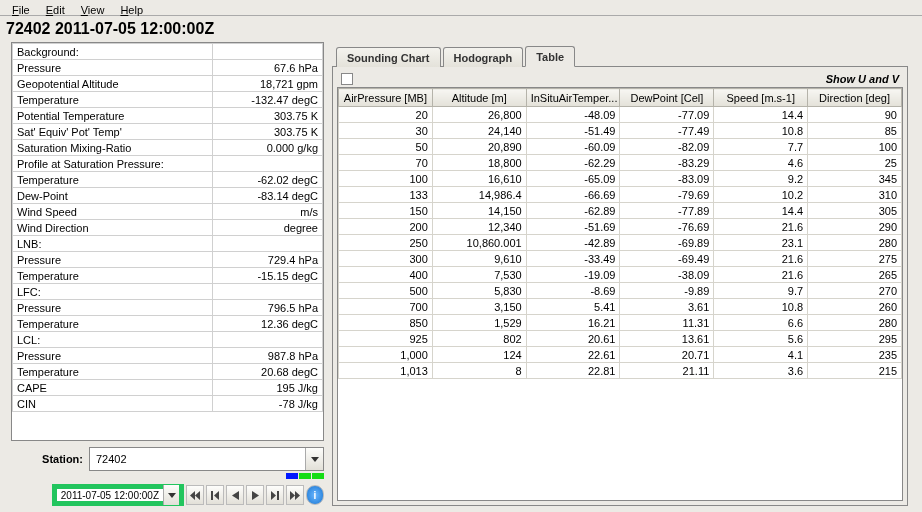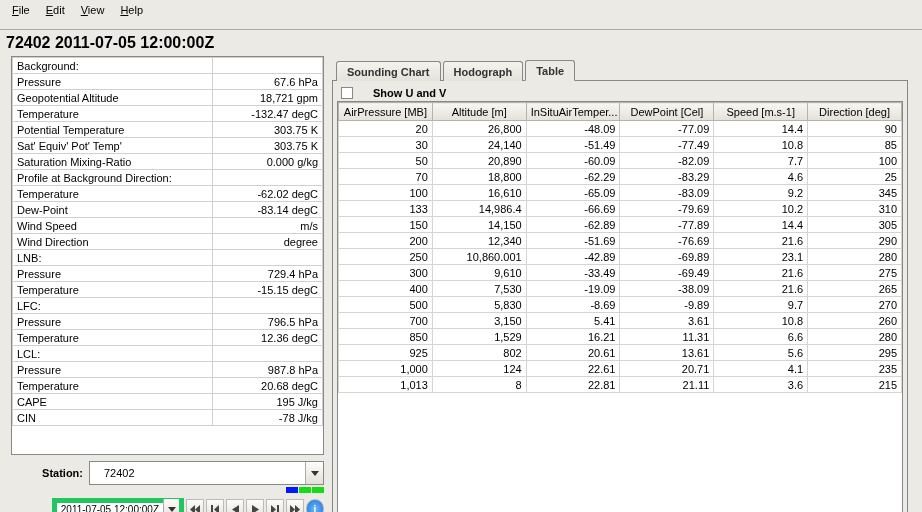--- a/index.html
+++ b/index.html
@@ -6,21 +6,21 @@
 body {
   font-family: Tahoma, Verdana, sans-serif;
   font-size: 11px;
   background: #eceae5;
   width: 922px;
   height: 512px;
   overflow: hidden;
   color: #000;
 }
 .menubar {
-  height: 30px;
+  height: 16px;
   display: flex;
   padding: 2px 4px;
   border-bottom: 1px solid #aaa;
 }
 .menubar span { padding: 2px 8px; cursor: default; }
 .menubar span u { text-decoration: underline; }
 .title {
   font-weight: bold;
   font-size: 16px;
   padding: 4px 6px 2px 6px;
@@ -59,21 +59,21 @@
 }
 .station-row label { font-weight: bold; }
 .combo {
   flex: 0 0 235px;
   height: 24px;
   display: flex;
   align-items: center;
   background: #fff;
   border: 1px solid #888;
 }
-.combo span { flex: 1; padding: 0 14px; }
+.combo span { flex: 1; padding: 0 6px; }
 .combo .arrow {
   width: 18px; height: 22px;
   background: linear-gradient(#fdfdfb,#e2e0d8);
   border-left: 1px solid #aaa;
   display: flex; align-items: center; justify-content: center;
 }
 .controls-row {
   display: flex;
   align-items: center;
   gap: 2px;
@@ -127,24 +127,25 @@
   flex: 1;
   border: 1px solid #888;
   margin: 0 6px 0 2px;
   background: #eceae5;
   display: flex;
   flex-direction: column;
   padding: 4px;
 }
 .panel-top {
   display: flex;
-  justify-content: flex-start;
+  justify-content: space-between;
   align-items: center;
-  gap: 20px;
+  gap: 11px;
   padding: 2px 4px;
+  font-style: italic;
 }
 .chk { width: 12px; height: 12px; border: 1px solid #888; background: #fff; }
 .datagrid {
   flex: 1;
   background: #fff;
   border: 1px solid #888;
   overflow: hidden;
 }
 .datagrid table { width: 100%; border-collapse: collapse; font-size: 11px; table-layout: fixed; }
 .datagrid th {
@@ -204,21 +205,21 @@
             </tr>
             <tr class="child">
               <td class="name">Sat' Equiv' Pot' Temp'</td>
               <td class="val">303.75 K</td>
             </tr>
             <tr class="child">
               <td class="name">Saturation Mixing-Ratio</td>
               <td class="val">0.000 g/kg</td>
             </tr>
             <tr class="section">
-              <td class="name">Profile at Background Direction:</td>
+              <td class="name">Profile at Saturation Pressure:</td>
               <td class="val"></td>
             </tr>
             <tr class="child">
               <td class="name">Temperature</td>
               <td class="val">-62.02 degC</td>
             </tr>
             <tr class="child">
               <td class="name">Dew-Point</td>
               <td class="val">-83.14 degC</td>
             </tr>

